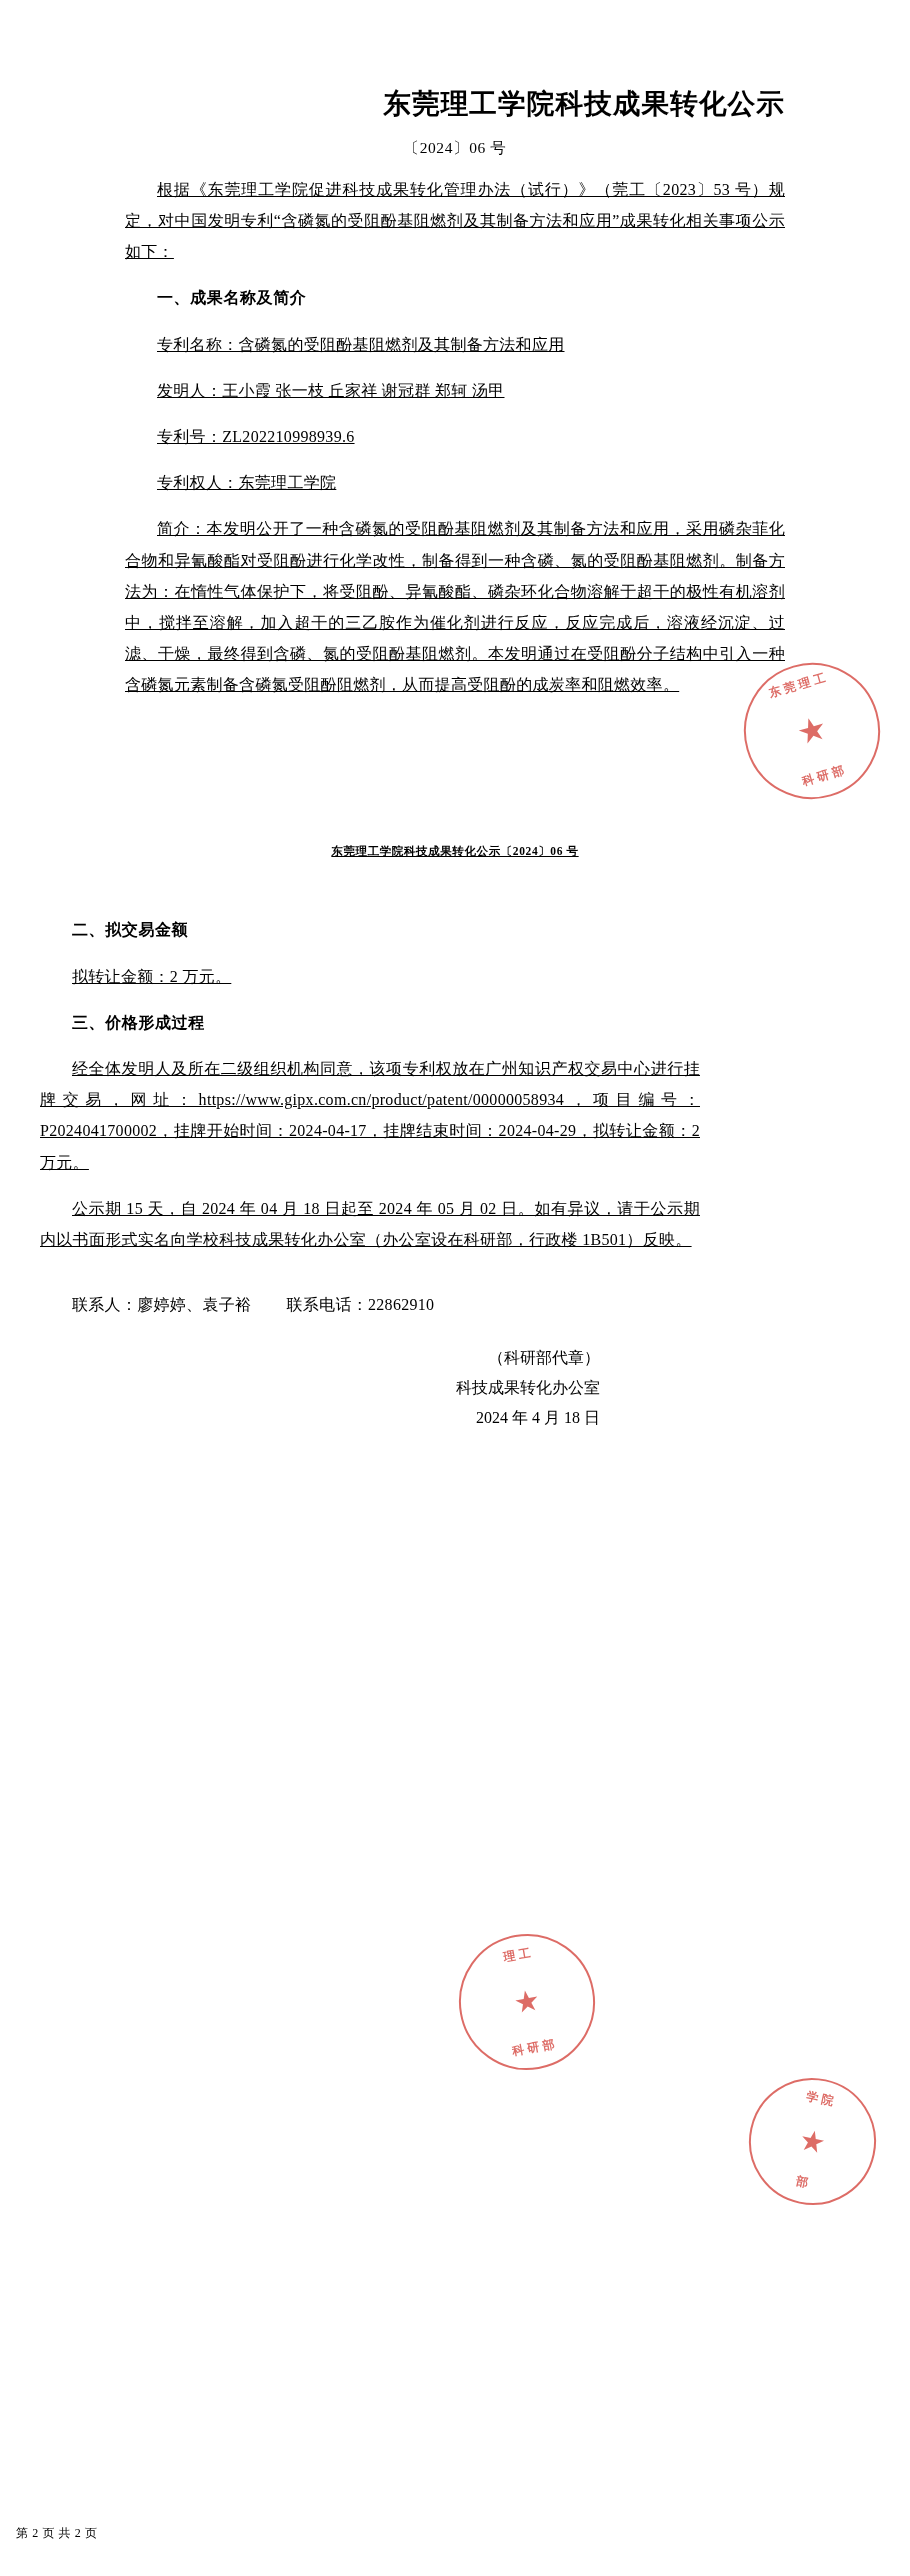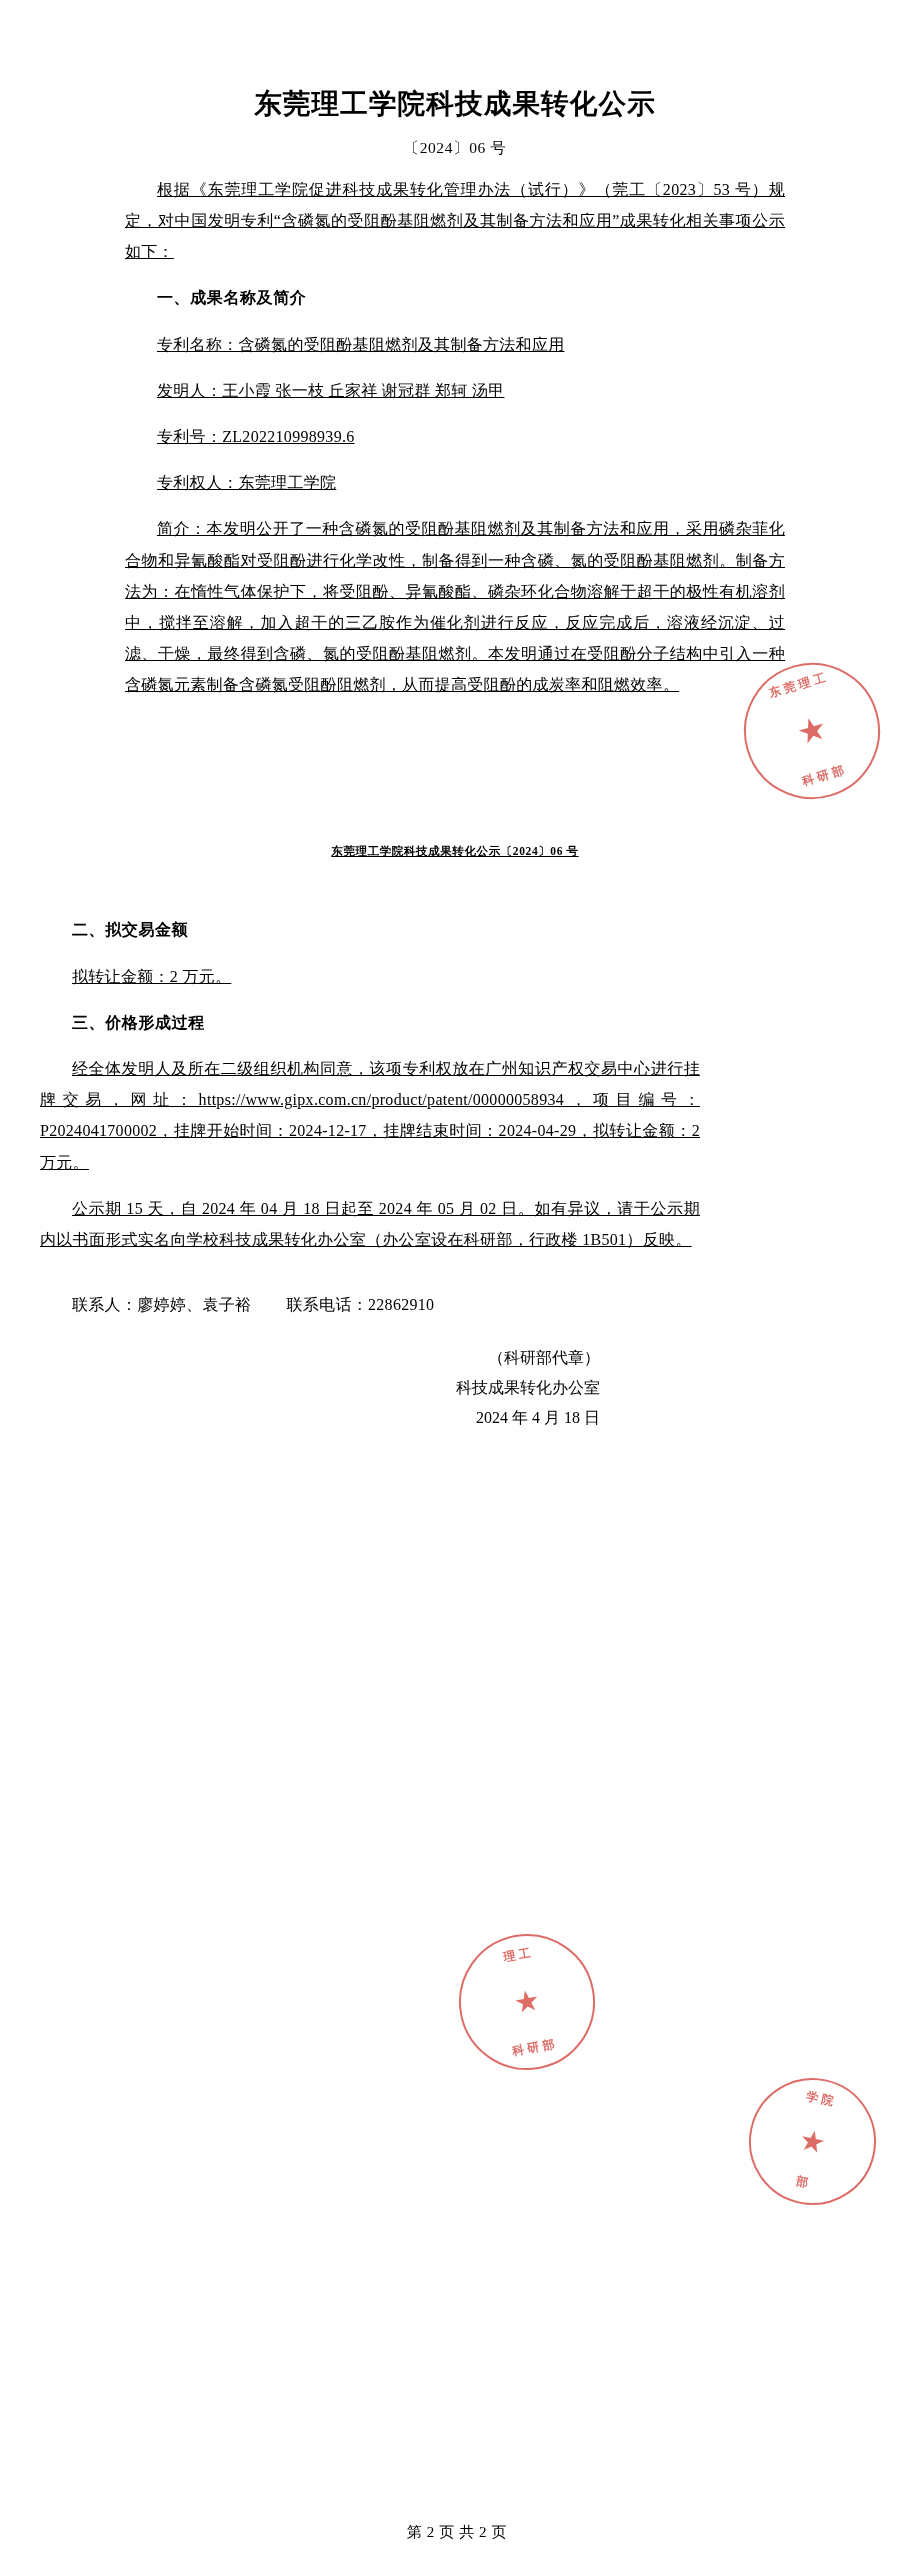--- a/index.html
+++ b/index.html
@@ -21,21 +21,21 @@
   }
   
   .doc {
     position: relative;
     width: 660px;
     margin: 0 auto;
     padding-top: 86px;
     z-index: 3;
   }
   .doc-title {
-    text-align: center;
+    text-align: right;
     font-size: 27.6px;
     font-weight: bold;
     letter-spacing: 1.1px;
     line-height: 1.3;
     font-family: "Liberation Serif", "DejaVu Serif", serif;
   }
   .doc-number {
     text-align: center;
     font-size: 15.5px;
     margin-top: 16px;
@@ -92,25 +92,24 @@
     font-size: 16px;
     line-height: 1.85;
     position: relative;
     z-index: 3;
   }
   .sign-block div { white-space: nowrap; }
 
   
   .page-footer {
     position: absolute;
-    left: 4px;
+    left: 16px;
     right: 0;
     bottom: 34px;
-    text-align: center;
-    font-size: 15px;
+    font-size: 12px;
     letter-spacing: 0.6px;
     z-index: 3;
   }
 
   
   .seal {
     position: absolute;
     border-radius: 50%;
     border: 2.3px solid #d0342c;
     color: #d0342c;
@@ -202,21 +201,21 @@
 
   <div class="running-header">东莞理工学院科技成果转化公示〔2024〕06 号</div>
 
   <div class="doc" style="padding-top:0;margin-left:40px;">
     <div class="gap-md"></div>
 
     <div class="section-head">二、拟交易金额</div>
     <div class="para indent">拟转让金额：2 万元。</div>
 
     <div class="section-head">三、价格形成过程</div>
-    <div class="para indent">经全体发明人及所在二级组织机构同意，该项专利权放在广州知识产权交易中心进行挂牌交易，网址：https://www.gipx.com.cn/product/patent/00000058934，项目编号：P2024041700002，挂牌开始时间：2024-12-17，挂牌结束时间：2024-04-29，拟转让金额：2 万元。</div>
+    <div class="para indent">经全体发明人及所在二级组织机构同意，该项专利权放在广州知识产权交易中心进行挂牌交易，网址：https://www.gipx.com.cn/product/patent/00000058934，项目编号：P2024041700002，挂牌开始时间：2024-04-17，挂牌结束时间：2024-04-29，拟转让金额：2 万元。</div>
     <div class="para indent">公示期 15 天，自 2024 年 04 月 18 日起至 2024 年 05 月 02 日。如有异议，请于公示期内以书面形式实名向学校科技成果转化办公室（办公室设在科研部，行政楼 1B501）反映。</div>
 
     <div class="contact-line">
       <span>联系人：</span><span>廖婷婷、袁子裕</span><span class="contact-gap"></span><span>联系电话：</span><span>22862910</span>
     </div>
 
     <div class="sign-block">
       <div>（科研部代章）</div>
       <div>科技成果转化办公室</div>
       <div>2024 年 4 月 18 日</div>

